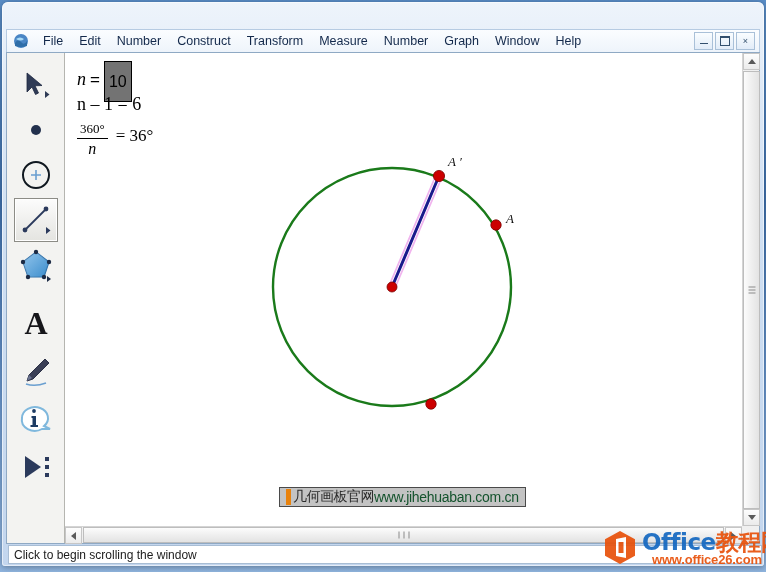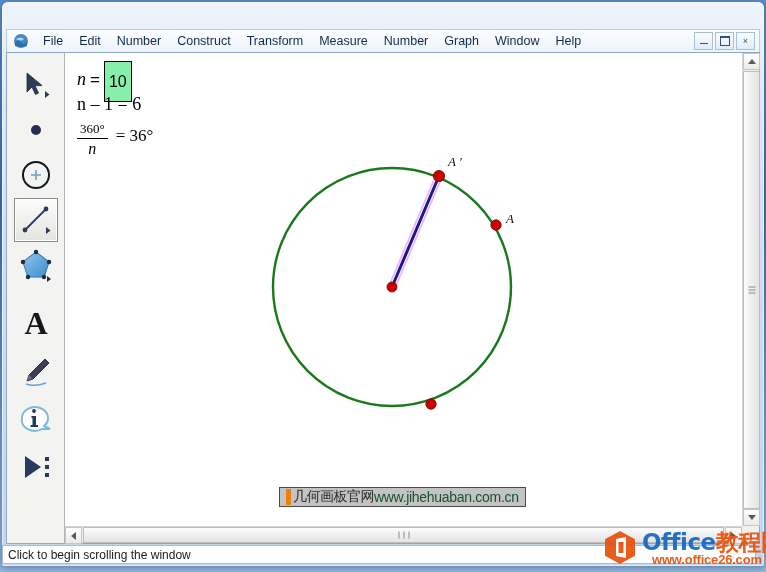--- a/index.html
+++ b/index.html
@@ -175,21 +175,21 @@
   .mline { position: absolute; white-space: nowrap; }
   .mvar { font-style: italic; font-family: "Liberation Serif", serif; }
   .numbox {
     display: inline-block;
     border: 1px solid #000;
     padding: 10px 4px;
     font-family: "Liberation Sans", sans-serif;
     font-size: 16px;
     line-height: 19px;
     vertical-align: middle;
-    background: #86efac;
+    background: #737373;
   }
   .frac {
     display: inline-block;
     text-align: center;
     vertical-align: middle;
   }
   .frac .num { display: block; border-bottom: 1.5px solid #000; padding: 0 3px; font-size: 13px; line-height: 19px; text-align: center;}
   .frac .den { display: block; padding: 0 3px; font-size: 16px; line-height: 19px; font-style: italic; font-family: "Liberation Serif", serif;}
 
   
@@ -266,21 +266,21 @@
   .grip-h i { display:block; width:1px; height:7px; background:#8a8a8a; margin:0 2px; }
   .tri { width:0; height:0; }
   .tri.up { border-left:4px solid transparent; border-right:4px solid transparent; border-bottom:5px solid #5a5a5a; }
   .tri.down { border-left:4px solid transparent; border-right:4px solid transparent; border-top:5px solid #5a5a5a; }
   .tri.left { border-top:4px solid transparent; border-bottom:4px solid transparent; border-right:5px solid #5a5a5a; }
   .tri.right { border-top:4px solid transparent; border-bottom:4px solid transparent; border-left:5px solid #5a5a5a; }
 
   
   .statusbar {
     position: absolute;
-    left: 0; top: 543px;
+    left: 6px; top: 543px;
     width: 754px; height: 19px;
     background: #ffffff;
     border: 1px solid #a8bdd4;
     box-sizing: border-box;
     display: flex;
     align-items: center;
   }
   .status-text {
     font-size: 12px;
     color: #1b1b1b;

